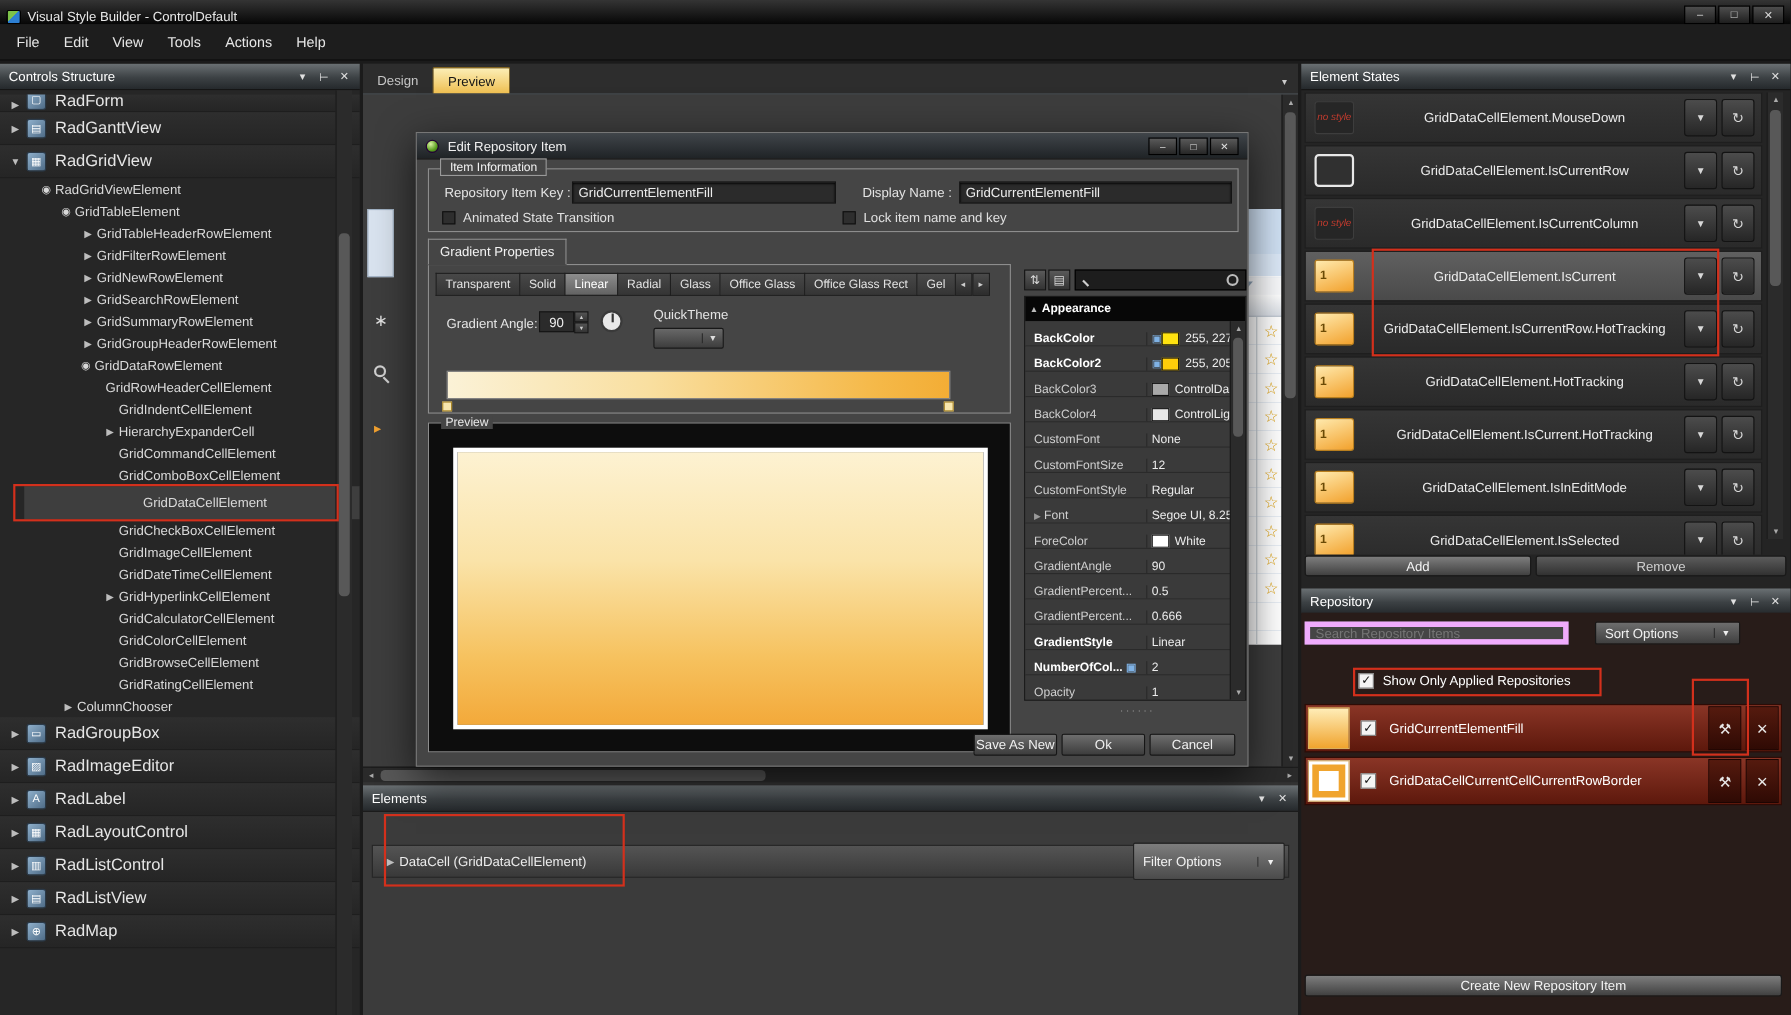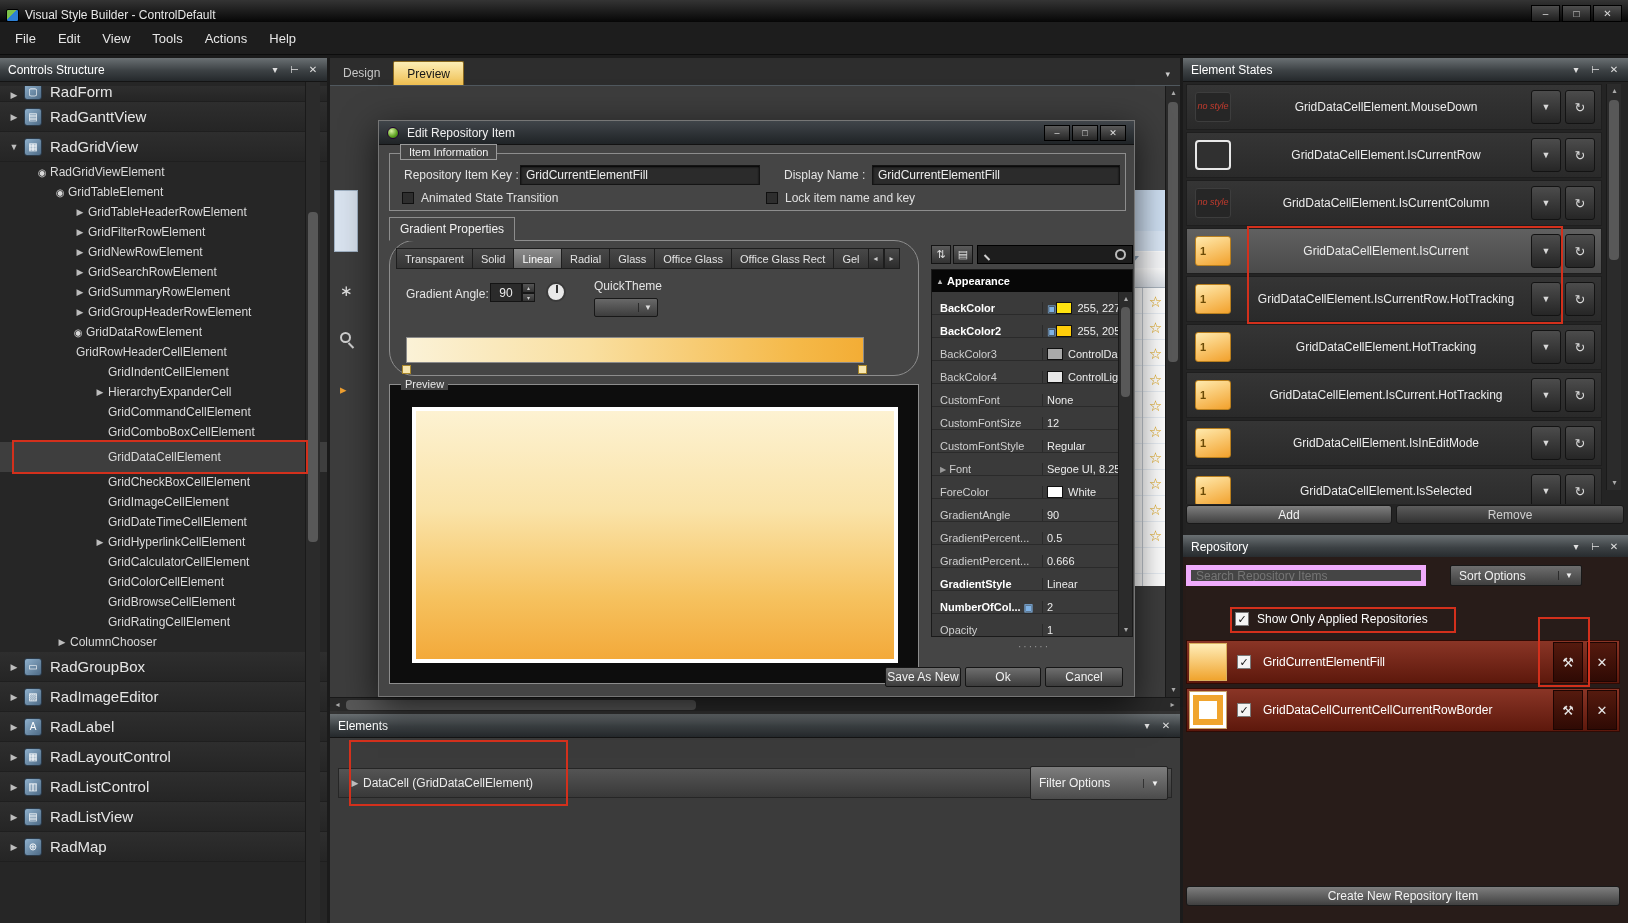--- a/index.html
+++ b/index.html
@@ -24,21 +24,21 @@
     padding:0 8px;font-size:12px;color:#fff;border-bottom:1px solid #141414;}
   .phicons{margin-left:auto;display:flex;gap:7px;}
   .phicons span{font-size:10px;color:#e0e0e0;width:12px;text-align:center;}
   .pin{display:inline-block;transform:rotate(90deg);}
   
   .tree{position:absolute;left:0;top:24px;right:0;bottom:0;background:#262626;overflow:hidden;padding-top:4px;}
   .trow{display:flex;align-items:center;white-space:nowrap;color:#dadada;}
   .trow.top{height:30px;font-size:15px;color:#e6e6e6;background:linear-gradient(#2e2e2e,#252525);
     border-bottom:1px solid #1f1f1f;}
   .trow.child{height:20px;font-size:12px;}
-  .trow.sel{height:30px;background:#3e3e3e;}
+  .trow.sel{height:30px;background:#3e3e3e;margin-left:22px;}
   .trow.clipfirst{height:16px;overflow:hidden;align-items:flex-end;padding-bottom:1px;}
   .texp{width:16px;flex:none;font-size:9px;color:#bdbdbd;text-align:center;}
   .tbullet{width:16px;flex:none;font-size:10px;color:#d8d8d8;text-align:center;}
   .ticon{width:18px;height:18px;flex:none;margin:0 8px 0 2px;border-radius:3px;border:1px solid #2b3a49;
     background:linear-gradient(135deg,#8fb0cc,#4e6b86);color:#fff;font-size:10px;
     display:flex;align-items:center;justify-content:center;}
   .vscroll{position:absolute;width:15px;background:#2b2b2b;border-left:1px solid #1a1a1a;}
   .vthumb{position:absolute;left:2px;width:10px;background:#585858;border-radius:4px;}
   .sarr{position:absolute;left:0;width:15px;height:14px;font-size:8px;color:#aaa;text-align:center;line-height:14px;}
   
@@ -269,21 +269,21 @@
         <span>GridSummaryRowElement</span>
       </div>
       <div class="trow child" style="padding-left:72px">
         <span class="texp">▶</span>
         <span>GridGroupHeaderRowElement</span>
       </div>
       <div class="trow child" style="padding-left:70px">
         <span class="tbullet">◉</span>
         <span>GridDataRowElement</span>
       </div>
-      <div class="trow child" style="padding-left:60px">
+      <div class="trow child" style="padding-left:80px">
         <span class="texp"></span>
         <span>GridRowHeaderCellElement</span>
       </div>
       <div class="trow child" style="padding-left:92px">
         <span class="texp"></span>
         <span>GridIndentCellElement</span>
       </div>
       <div class="trow child" style="padding-left:92px">
         <span class="texp">▶</span>
         <span>HierarchyExpanderCell</span>
@@ -649,21 +649,21 @@
       </div>
       <div class="cbrow abs" style="left:376px;top:37px;">
         <span class="dcb"></span>
         <span>Lock item name and key</span>
       </div>
     </div>
 
     <div class="gptab" style="left:10px;top:96px;">
       <span>Gradient Properties</span>
     </div>
-    <div class="grp" style="left:10px;top:119px;width:530px;height:136px;border-radius:25px;">
+    <div class="grp" style="left:10px;top:119px;width:530px;height:136px;">
       <div class="itabs">
         <span class="itab">Transparent</span>
         <span class="itab">Solid</span>
         <span class="itab sel">Linear</span>
         <span class="itab">Radial</span>
         <span class="itab">Glass</span>
         <span class="itab">Office Glass</span>
         <span class="itab">Office Glass Rect</span>
         <span class="itab">Gel</span>
         <span class="tarr">

